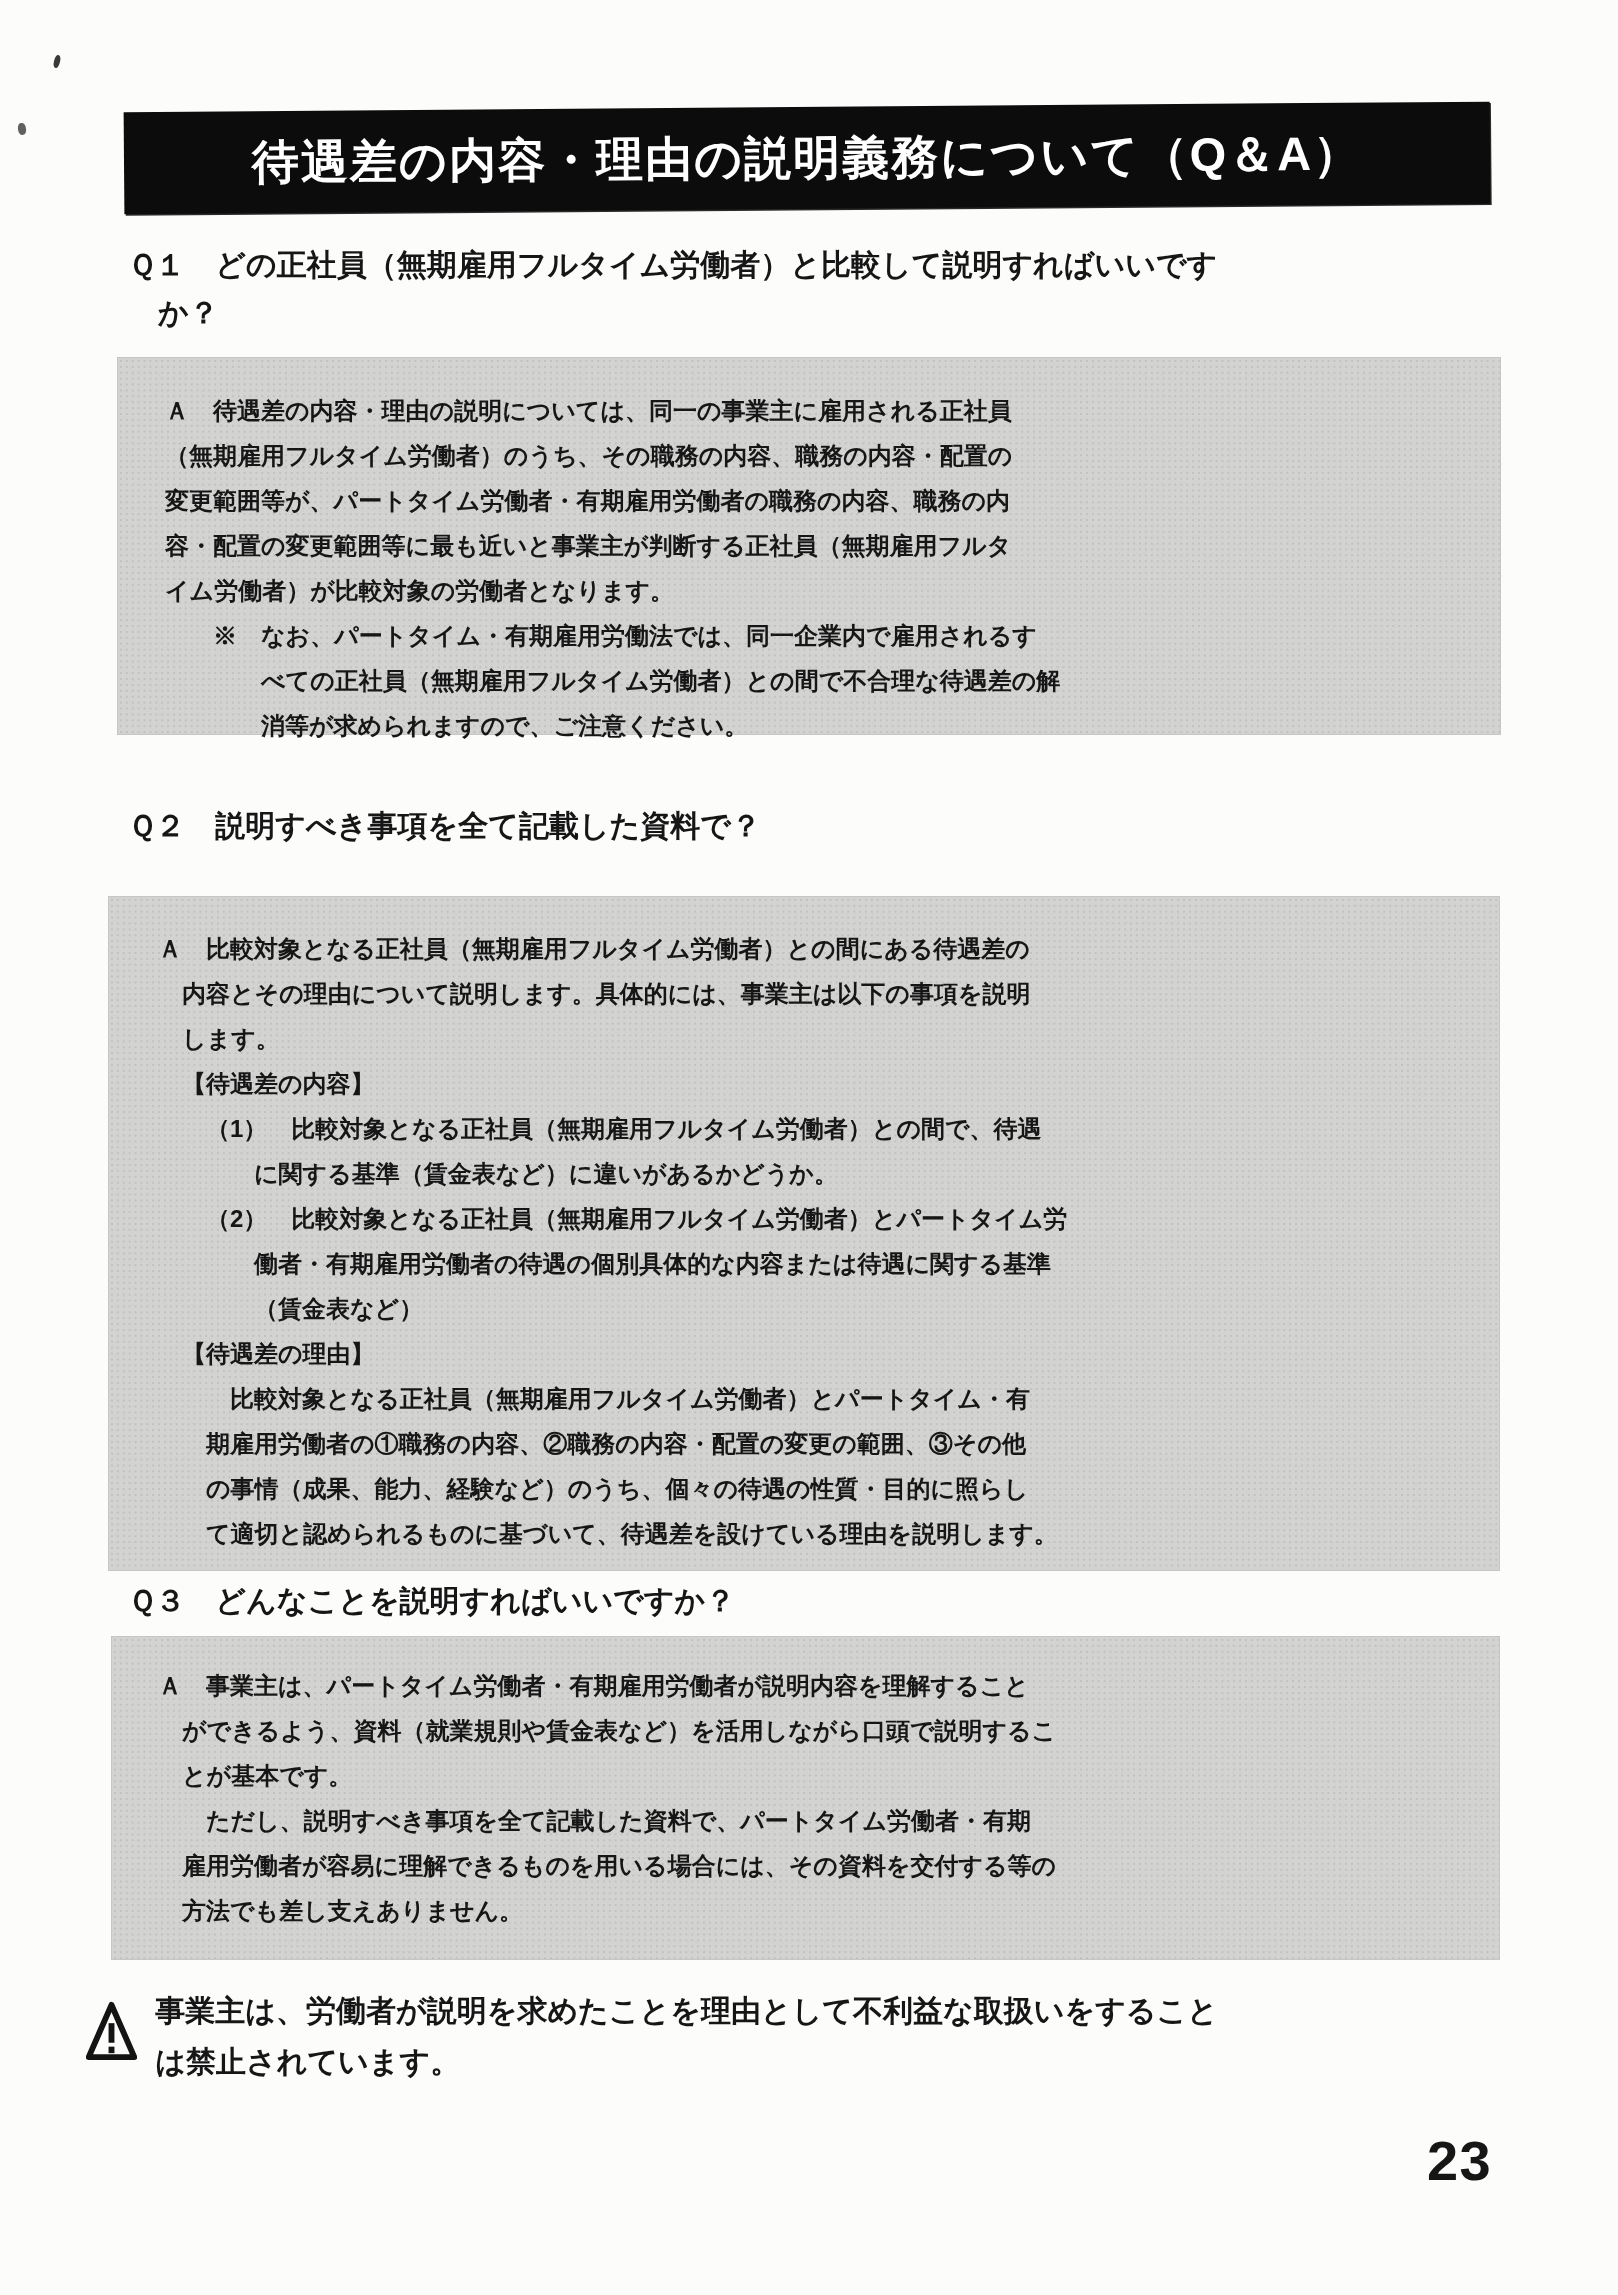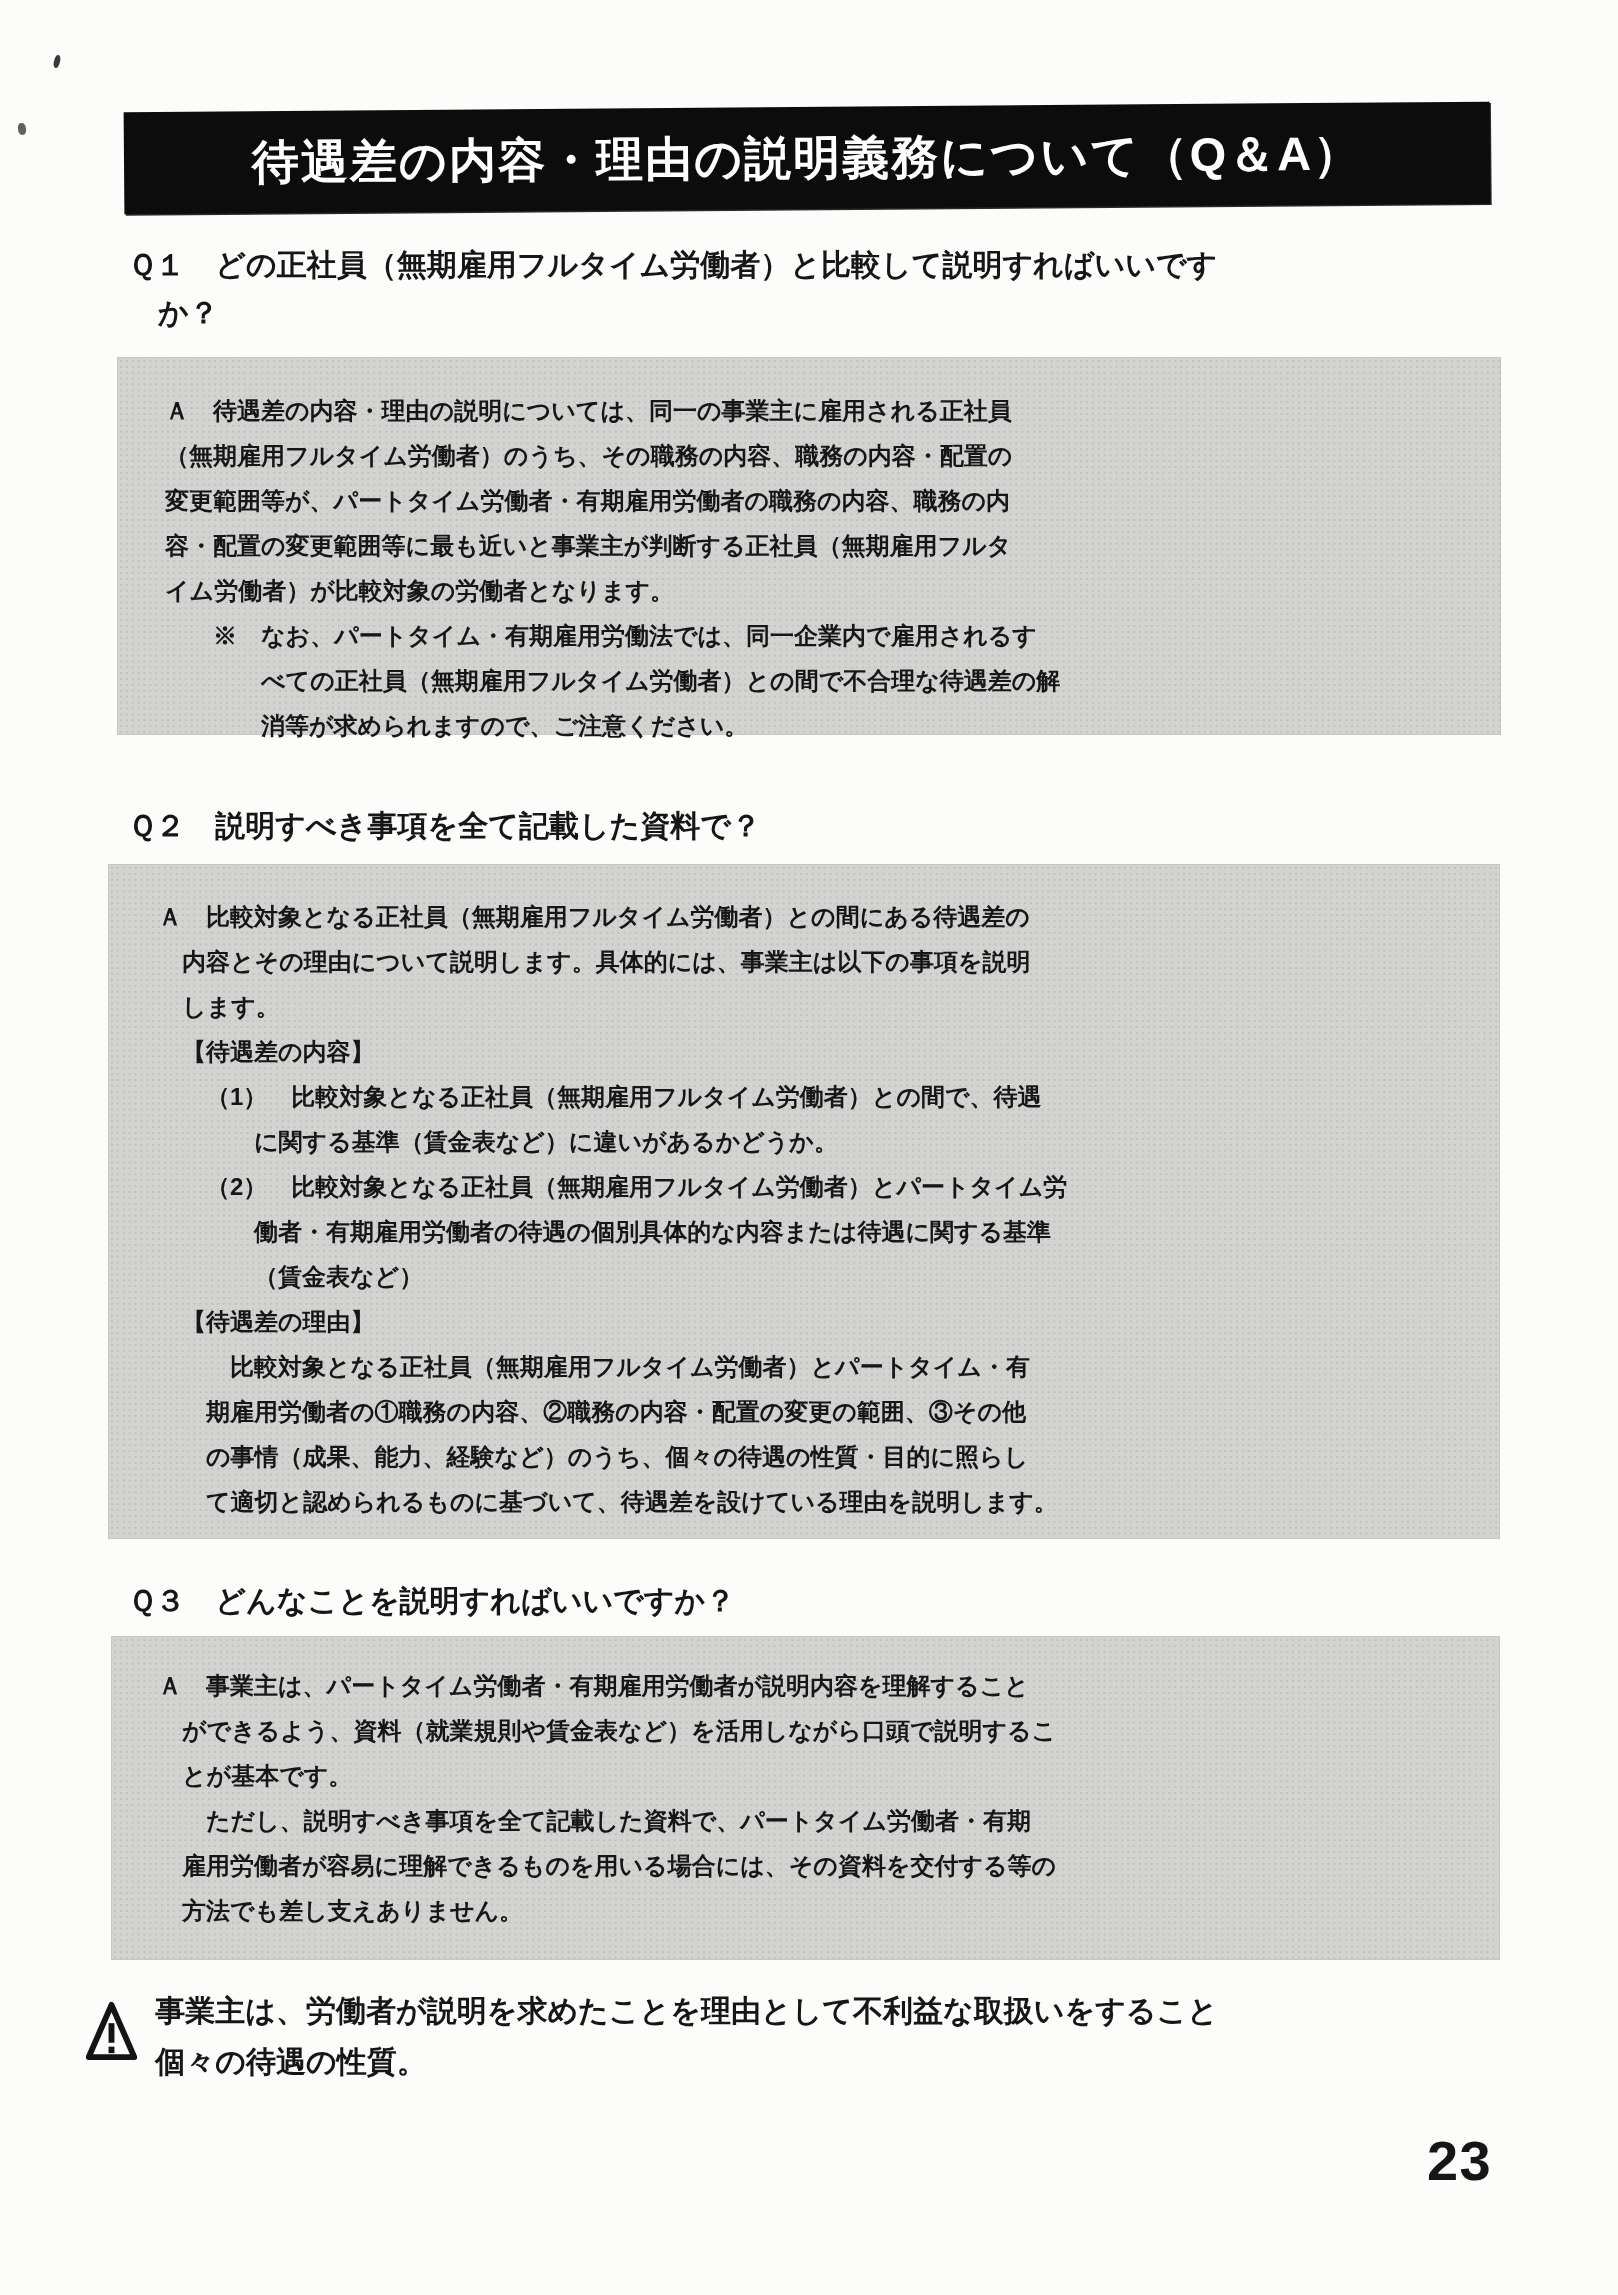--- a/index.html
+++ b/index.html
@@ -36,21 +36,21 @@
     background-color:#d3d3d2;
     background-image:
       radial-gradient(#c1c1c0 0.7px, rgba(0,0,0,0) 1px),
       radial-gradient(#cacac9 0.7px, rgba(0,0,0,0) 1px);
     background-size:5.9px 5.9px,8.5px 8.5px;
     background-position:0 0,2.6px 3.9px;
     font-size:24px;white-space:pre-wrap;
     border:0.7px solid #c6c6c5;
   }
   #a1{left:117px;top:357px;width:1384px;height:378px;padding:30px 23.6px 0 47px;line-height:45px;}
-  #a2{left:108px;top:864px;width:1392px;height:675px;padding:29px 23.6px 0 49px;line-height:45px;}
+  #a2{left:108px;top:896px;width:1392px;height:675px;padding:29px 23.6px 0 49px;line-height:45px;}
   #a3{left:111px;top:1636px;width:1389px;height:324px;padding:26px 23.6px 0 46px;line-height:45px;}
 
   
   #note-row{left:86px;top:1985px;width:1448px;display:flex;align-items:flex-start;}
   #warning-icon{flex:0 0 auto;margin-top:15.7px;}
   #note-text{margin-left:18.3px;font-size:30px;line-height:51px;white-space:pre-wrap;}
 
   #page-number{left:1427px;top:2128px;font-size:56px;letter-spacing:1.3px;}
 </style>
 </head>
@@ -98,17 +98,17 @@
 　雇用労働者が容易に理解できるものを用いる場合には、その資料を交付する等の
 　方法でも差し支えありません。</div>
 
 <div class="abs" id="note-row">
   <svg id="warning-icon" width="51" height="60" viewBox="0 0 78 92" aria-hidden="true">
     <polygon points="39,6 74,86 4,86" fill="none" stroke="#141414" stroke-width="9" stroke-linejoin="round"></polygon>
     <rect x="34.5" y="34" width="9" height="30" fill="#141414"></rect>
     <rect x="34.5" y="70" width="9" height="10" fill="#141414"></rect>
   </svg>
   <div id="note-text">事業主は、労働者が説明を求めたことを理由として不利益な取扱いをすること
-個々の待遇の性質。</div>
+は禁止されています。</div>
 </div>
 
 <div class="abs" id="page-number">23</div>
 
 
 </body></html>

